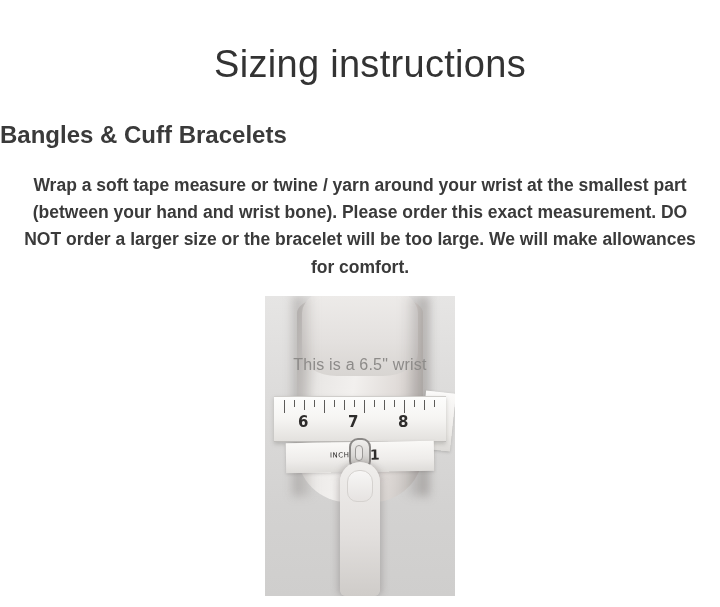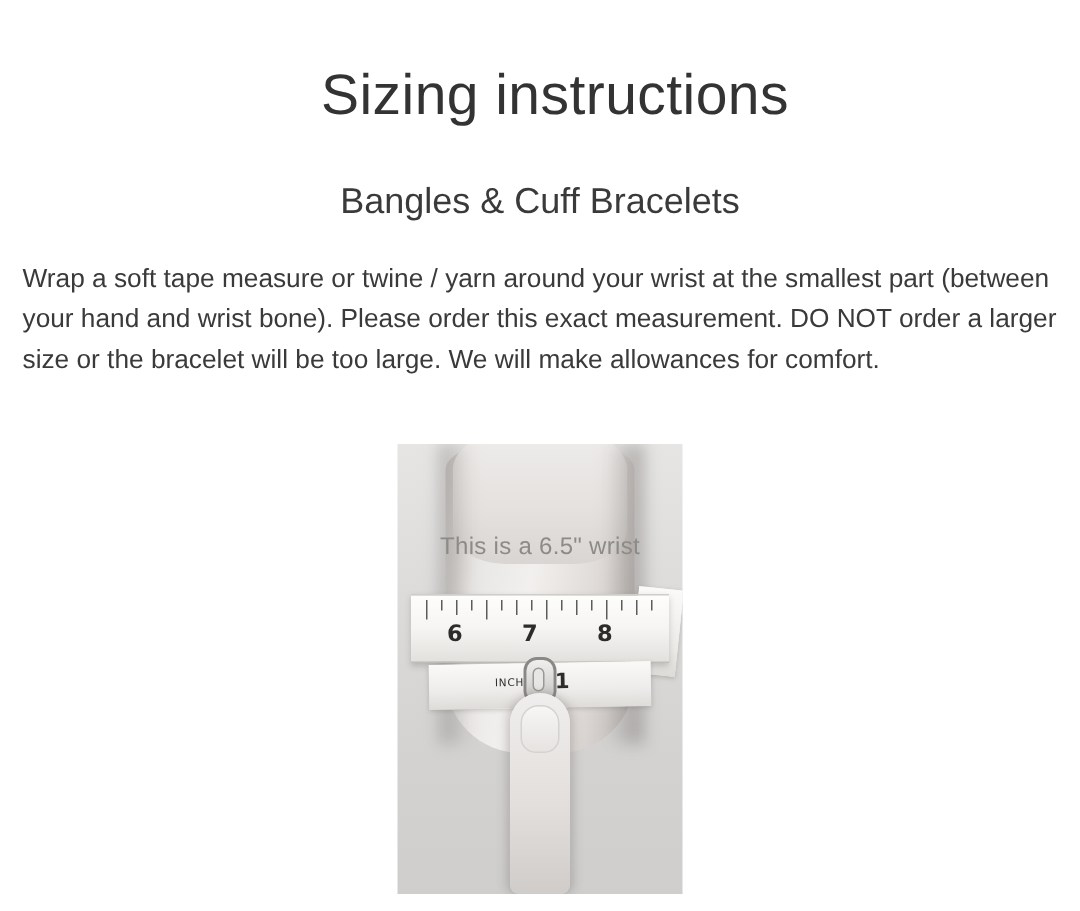--- a/index.html
+++ b/index.html
@@ -25,31 +25,31 @@
     font-size: 38px;
     font-weight: 400;
     color: #333333;
     letter-spacing: 0.3px;
     margin: 0;
     padding-top: 44px;
     line-height: 1.1;
     padding-left: 20px;
   }
   .subtitle {
-    text-align: center;
     font-size: 24px;
-    font-weight: 400;
+    font-weight: 700;
     color: #3a3a3a;
     margin: 0;
     padding-top: 36px;
     line-height: 1.1;
   }
   .body-copy {
+    text-align: center;
     font-size: 17.5px;
-    font-weight: 400;
+    font-weight: 700;
     color: #3a3a3a;
     line-height: 1.55;
     margin: 0 auto;
     padding-top: 24px;
     width: 690px;
   }
   .photo-wrap {
     position: absolute;
     left: 0;
     right: 0;

